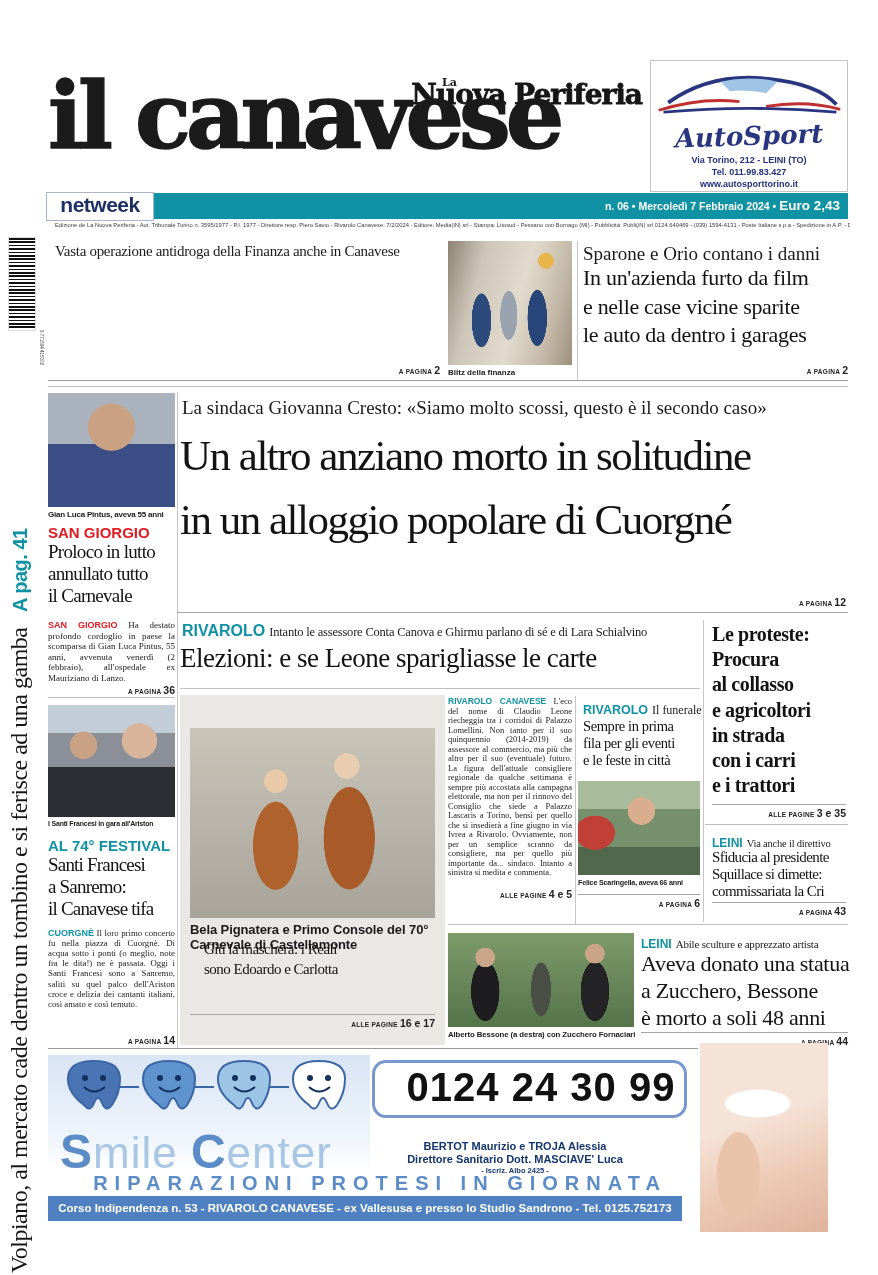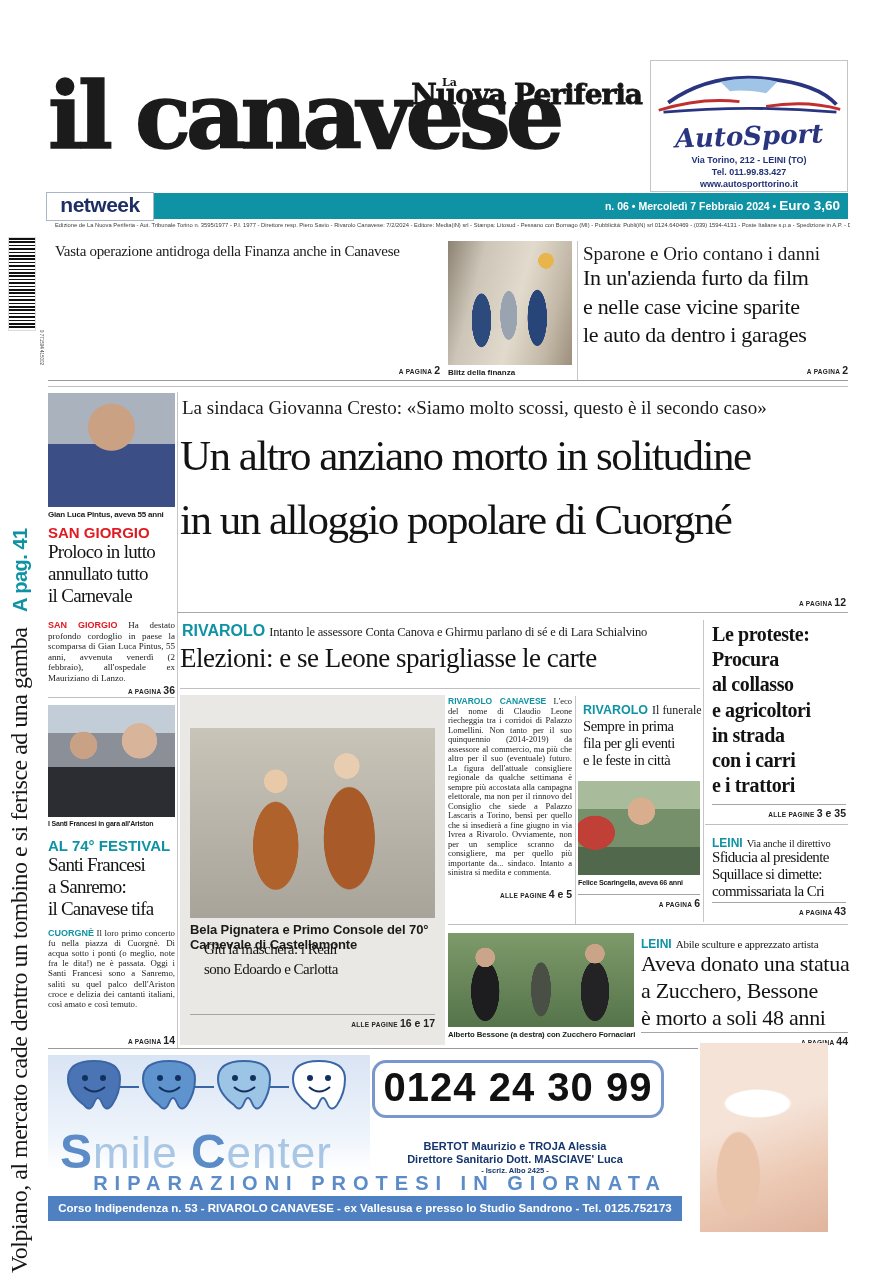--- a/index.html
+++ b/index.html
@@ -71,21 +71,21 @@
     <div class="abs autoname" style="left:0;top:60px;width:196px;">AutoSport</div>
     <div class="abs autoaddr" style="left:0;top:94px;width:196px;">Via Torino, 212 - LEINI (TO)</div>
     <div class="abs autoaddr" style="left:0;top:106px;width:196px;">Tel. 011.99.83.427</div>
     <div class="abs autoaddr" style="left:0;top:118px;width:196px;">www.autosporttorino.it</div>
   </div>
 
   <div class="abs bar" style="left:48px;top:193px;width:800px;height:26px;"></div>
   <div class="abs nw-box" style="left:46px;top:192px;width:106px;height:27px;">netweek</div>
   <div class="abs issue" style="left:400px;top:193px;width:440px;height:26px;line-height:26px;text-align:right;color:#fff;">
     <span>n. 06 • Mercoledì 7 Febbraio 2024 •</span>
-    <b style="font-size:13.5px;">Euro 3,60</b>
+    <b style="font-size:13.5px;">Euro 2,43</b>
   </div>
   <div class="abs imprint" style="left:55px;top:222px;width:795px;">Edizione de La Nuova Periferia - Aut. Tribunale Torino n. 3595/1977 - P.I. 1977 - Direttore resp. Piero Savio - Rivarolo Canavese: 7/2/2024 - Editore: Media(iN) srl - Stampa: Litosud - Pessano con Bornago (MI) - Pubblicità: Publi(iN) srl 0124.640469 - (039) 1594-4131 - Poste Italiane s.p.a - Spedizione in A.P. - D.L. 353/2003 (conv. in L. 27/02/2004 n° 46) - art. 1 comma 1 - DCB LO - MI</div>
 
   <div class="abs kick" style="left:55px;top:243px;width:392px;font-size:15px;letter-spacing:-0.3px;">Vasta operazione antidroga della Finanza anche in Canavese</div>
   <div class="abs pref" style="left:255px;top:364px;width:185px;">
     <span>A PAGINA</span> <b>2</b>
   </div>
   <div class="ph" style="left:448px;top:241px;width:124px;height:124px;background:
       radial-gradient(ellipse 16px 44px at 27% 64%, #2c4a7c 60%, transparent 62%),
       radial-gradient(ellipse 14px 40px at 49% 60%, #9aa4b0 60%, transparent 62%),
@@ -264,21 +264,21 @@
         <circle cx="23" cy="21" r="3" fill="#12305e" stroke="none"></circle>
           <circle cx="41" cy="21" r="3" fill="#12305e" stroke="none"></circle>
         <path d="M22 30 Q32 39 43 30" fill="none" stroke="#12305e"></path>
       </g>
       <path d="M60 30 L79 30 M135 30 L154 30 M210 30 L229 30" stroke="#3b66a6"></path>
     </g>
   </svg>
   <div class="abs sc" style="left:60px;top:1124px;width:330px;">
     <span class="cap1">S</span><span>mile </span><span class="cap1">C</span><span>enter</span>
   </div>
-  <div class="abs phonebox" style="left:372px;top:1060px;width:286px;height:52px;">0124 24 30 99</div>
+  <div class="abs phonebox" style="left:372px;top:1060px;width:286px;height:52px;padding-left:23px;">0124 24 30 99</div>
   <div class="abs adline" style="left:372px;top:1140px;width:286px;">BERTOT Maurizio e TROJA Alessia</div>
   <div class="abs adline" style="left:372px;top:1153px;width:286px;">Direttore Sanitario Dott. MASCIAVE' Luca</div>
   <div class="abs adline" style="left:372px;top:1166px;width:286px;font-size:7.5px;">- Iscriz. Albo 2425 -</div>
   <div class="abs banner" style="left:56px;top:1172px;width:648px;">RIPARAZIONI PROTESI IN GIORNATA</div>
   <div class="abs adbar" style="left:48px;top:1196px;width:634px;height:25px;">Corso Indipendenza n. 53 - RIVAROLO CANAVESE - ex Vallesusa e presso lo Studio Sandrono - Tel. 0125.752173</div>
   <div class="ph" style="left:700px;top:1043px;width:128px;height:189px;background:
       radial-gradient(ellipse 52px 22px at 45% 32%, #ffffff 60%, transparent 66%),
       radial-gradient(ellipse 30px 60px at 30% 70%, #e9c3aa 70%, transparent 74%),
       linear-gradient(160deg,#f5e3d8 0 40%,#ecc9b4 70%,#e0b49e);"></div>
 

